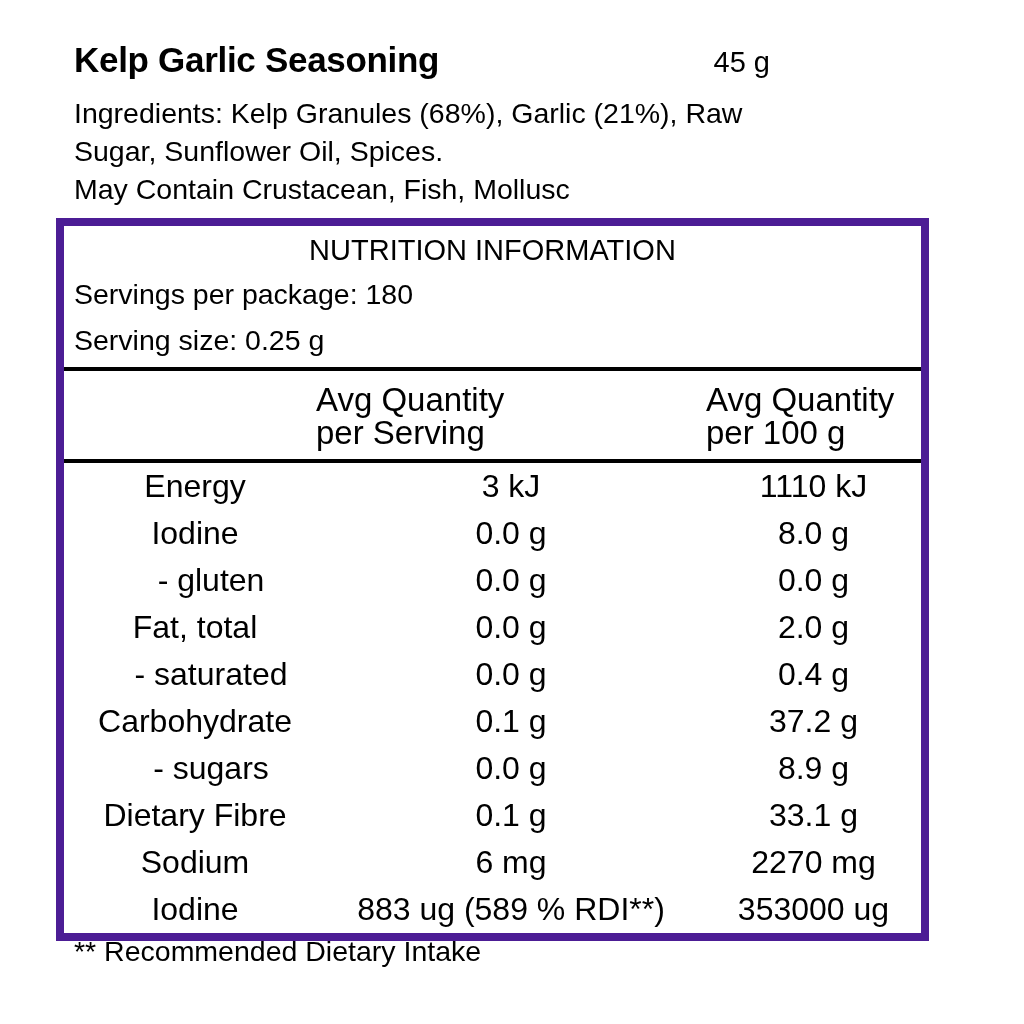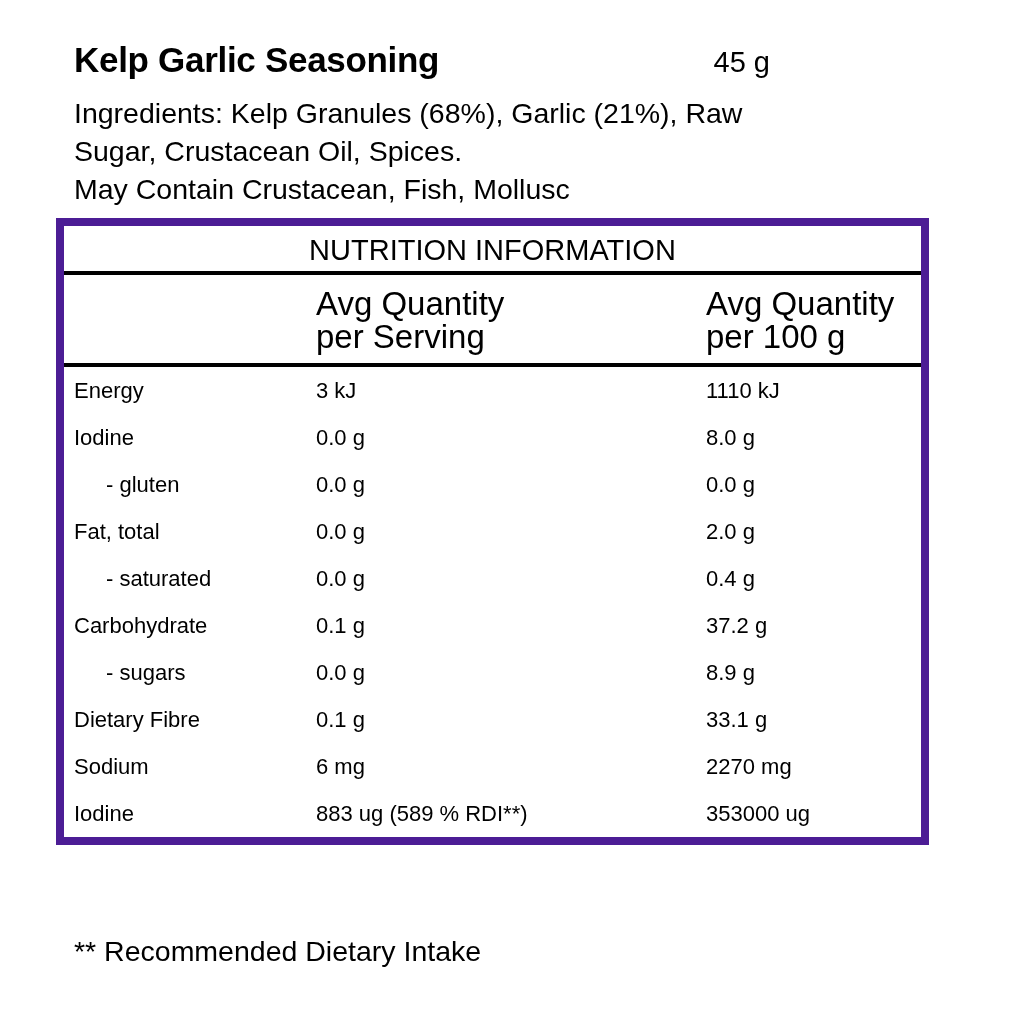--- a/index.html
+++ b/index.html
@@ -106,21 +106,22 @@
     width: 390px;
     flex: none;
     box-sizing: border-box;
   }
   .c3 {
     flex: 1 1 auto;
     box-sizing: border-box;
   }
 
   .nutrient-rows {
-    font-size: 22px;
+    font-size: 32px;
+    text-align: center;
   }
   .nrow {
     display: flex;
     align-items: baseline;
     height: 47px;
     line-height: 47px;
   }
   .nrow .c1 { white-space: nowrap; }
   .nrow .c2 { white-space: nowrap; }
   .nrow .c3 { white-space: nowrap; }
@@ -141,28 +142,32 @@
 
 <div class="label-root">
 
   <div class="head-row">
     <div class="product-title">Kelp Garlic Seasoning</div>
     <div class="net-weight">45 g</div>
   </div>
 
   <div class="ingredients-block">
     <p class="ing-line-1">Ingredients: Kelp Granules (68%), Garlic (21%), Raw</p>
-    <p>Sugar, Crustacean Oil, Spices.</p>
+    <p>Sugar, Sunflower Oil, Spices.</p>
     <p>May Contain Crustacean, Fish, Mollusc</p>
   </div>
 
   <div class="nutrition-panel">
 
     <div class="nip-title">NUTRITION INFORMATION</div>
 
+    <div class="serving-lines">
+      <div>Servings per package: 180</div>
+      <div>Serving size: 0.25 g</div>
+    </div>
 
     <div class="rule"></div>
 
     <div class="col-head">
       <div class="c1"></div>
       <div class="c2">
         <div>Avg Quantity</div>
         <div>per Serving</div>
       </div>
       <div class="c3">

